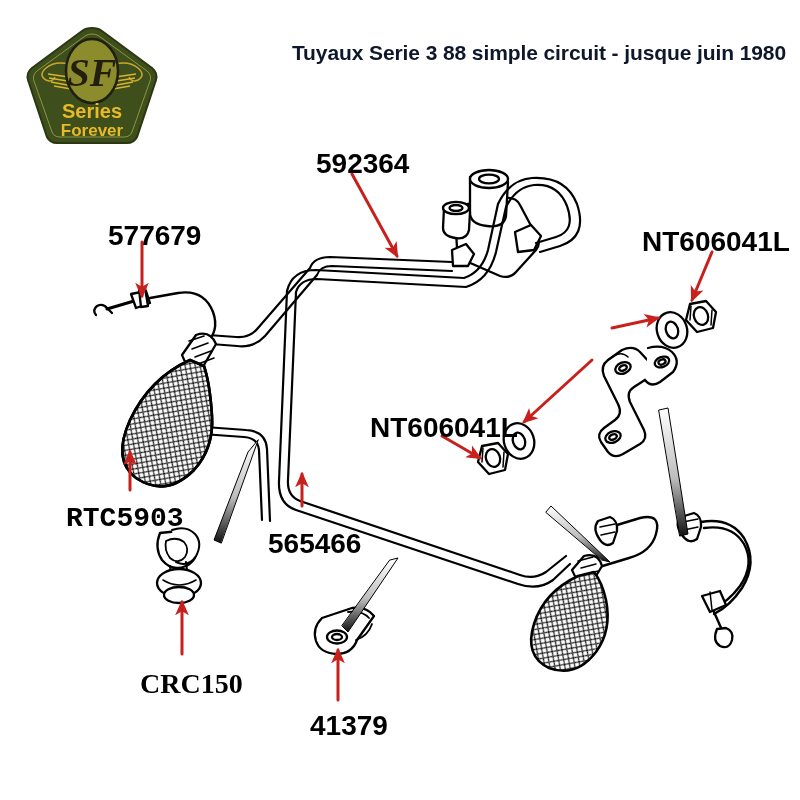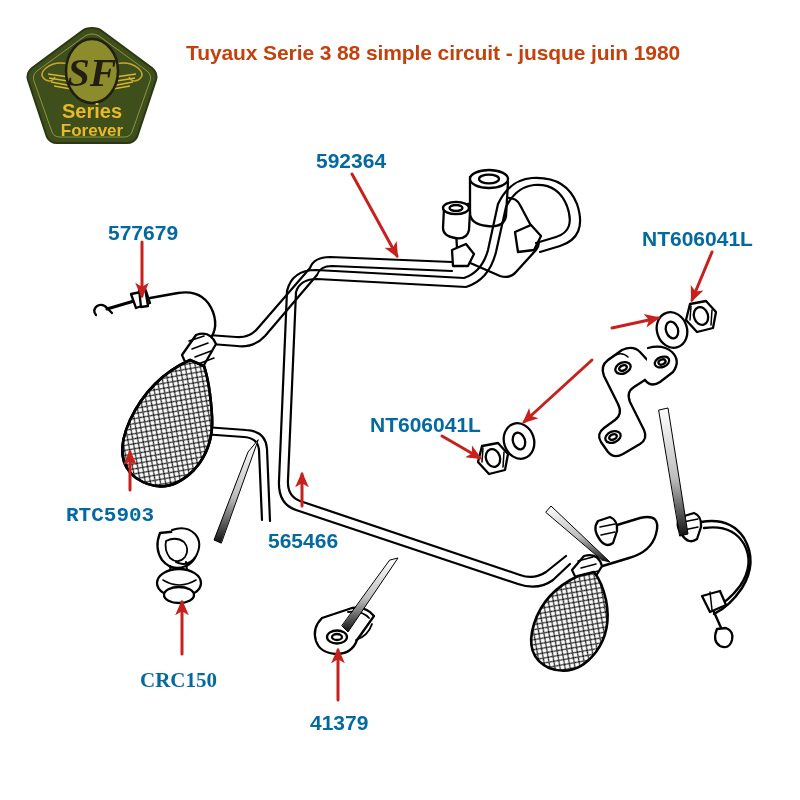--- a/index.html
+++ b/index.html
@@ -9,34 +9,35 @@
     font-family:"Liberation Sans","DejaVu Sans",sans-serif;
     position:relative;
   }
   #page{position:relative;width:800px;height:800px;background:#fff;}
 
   
   #header{position:absolute;left:0;top:16px;width:800px;height:140px;}
   #logo{position:absolute;left:22px;top:8px;width:140px;height:122px;}
   #title-block{
     position:absolute;left:186px;top:22px;width:600px;
-    font-size:21px;font-weight:bold;color:#c2410c;line-height:1.42;
+    font-size:21px;font-weight:bold;color:#0f172a;line-height:1.42;
     letter-spacing:-0.1px;
+    text-align:right;
   }
   .title-line{white-space:nowrap;}
 
   
   #drawing{position:absolute;left:0;top:0;width:800px;height:800px;}
 
   
   .callout{
     position:absolute;
-    color:#0369a1;
+    color:#000000;
     font-weight:bold;
-    font-size:21px;
+    font-size:28px;
     white-space:nowrap;
     letter-spacing:0px;
     line-height:1;
   }
 </style>
 </head>
 <body>
 
 <div id="page">
 

